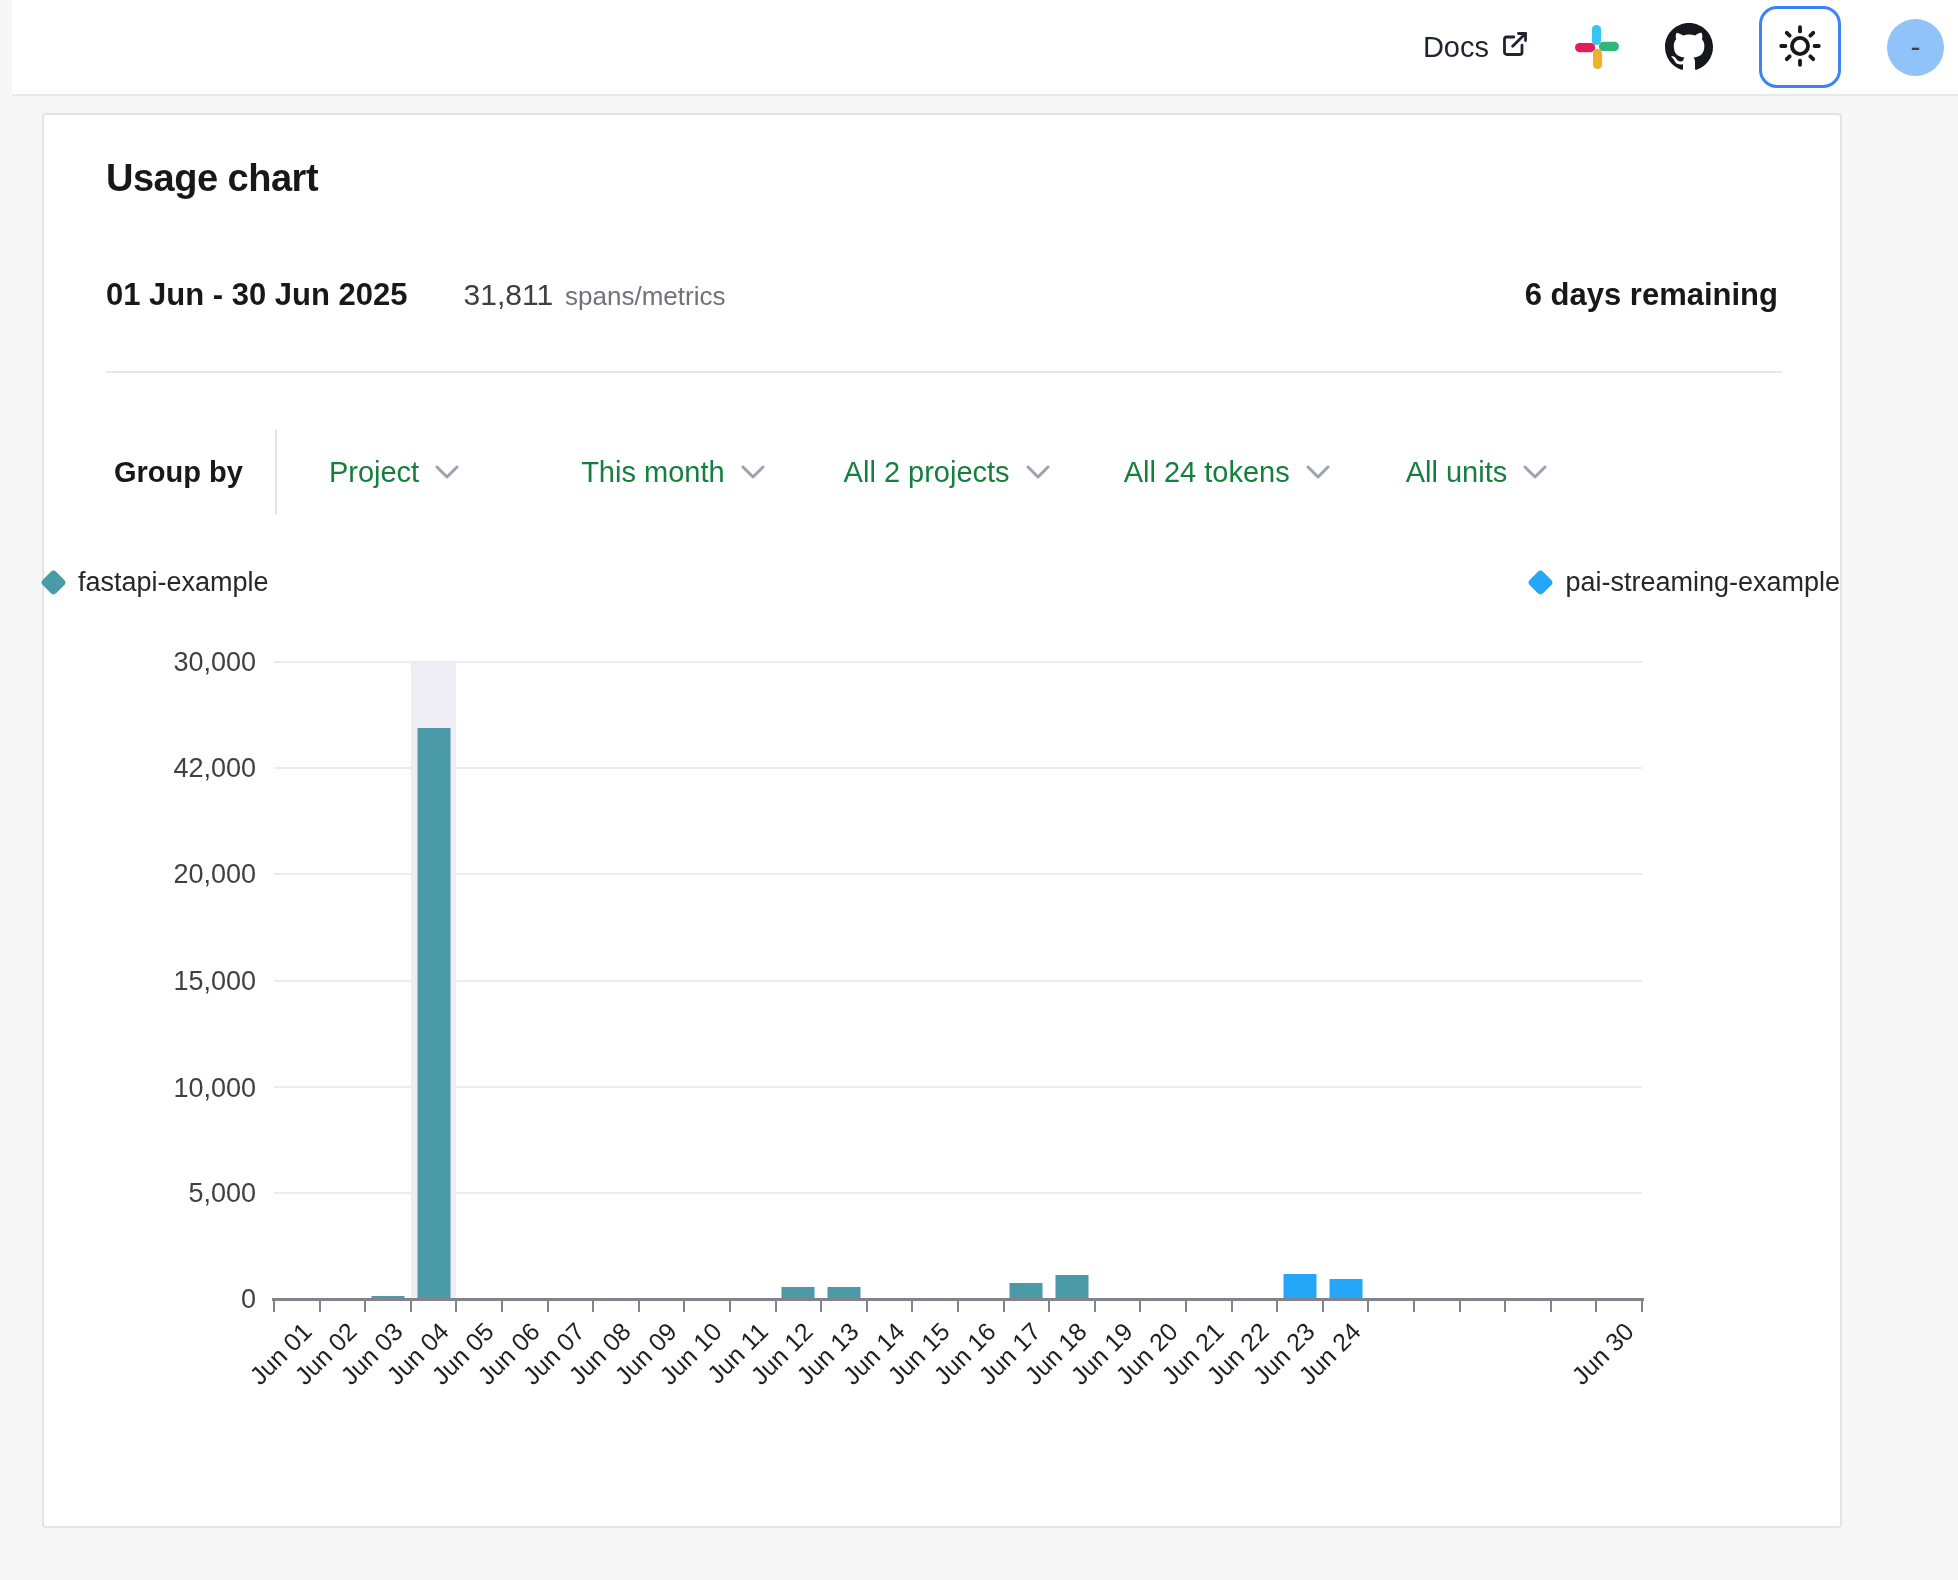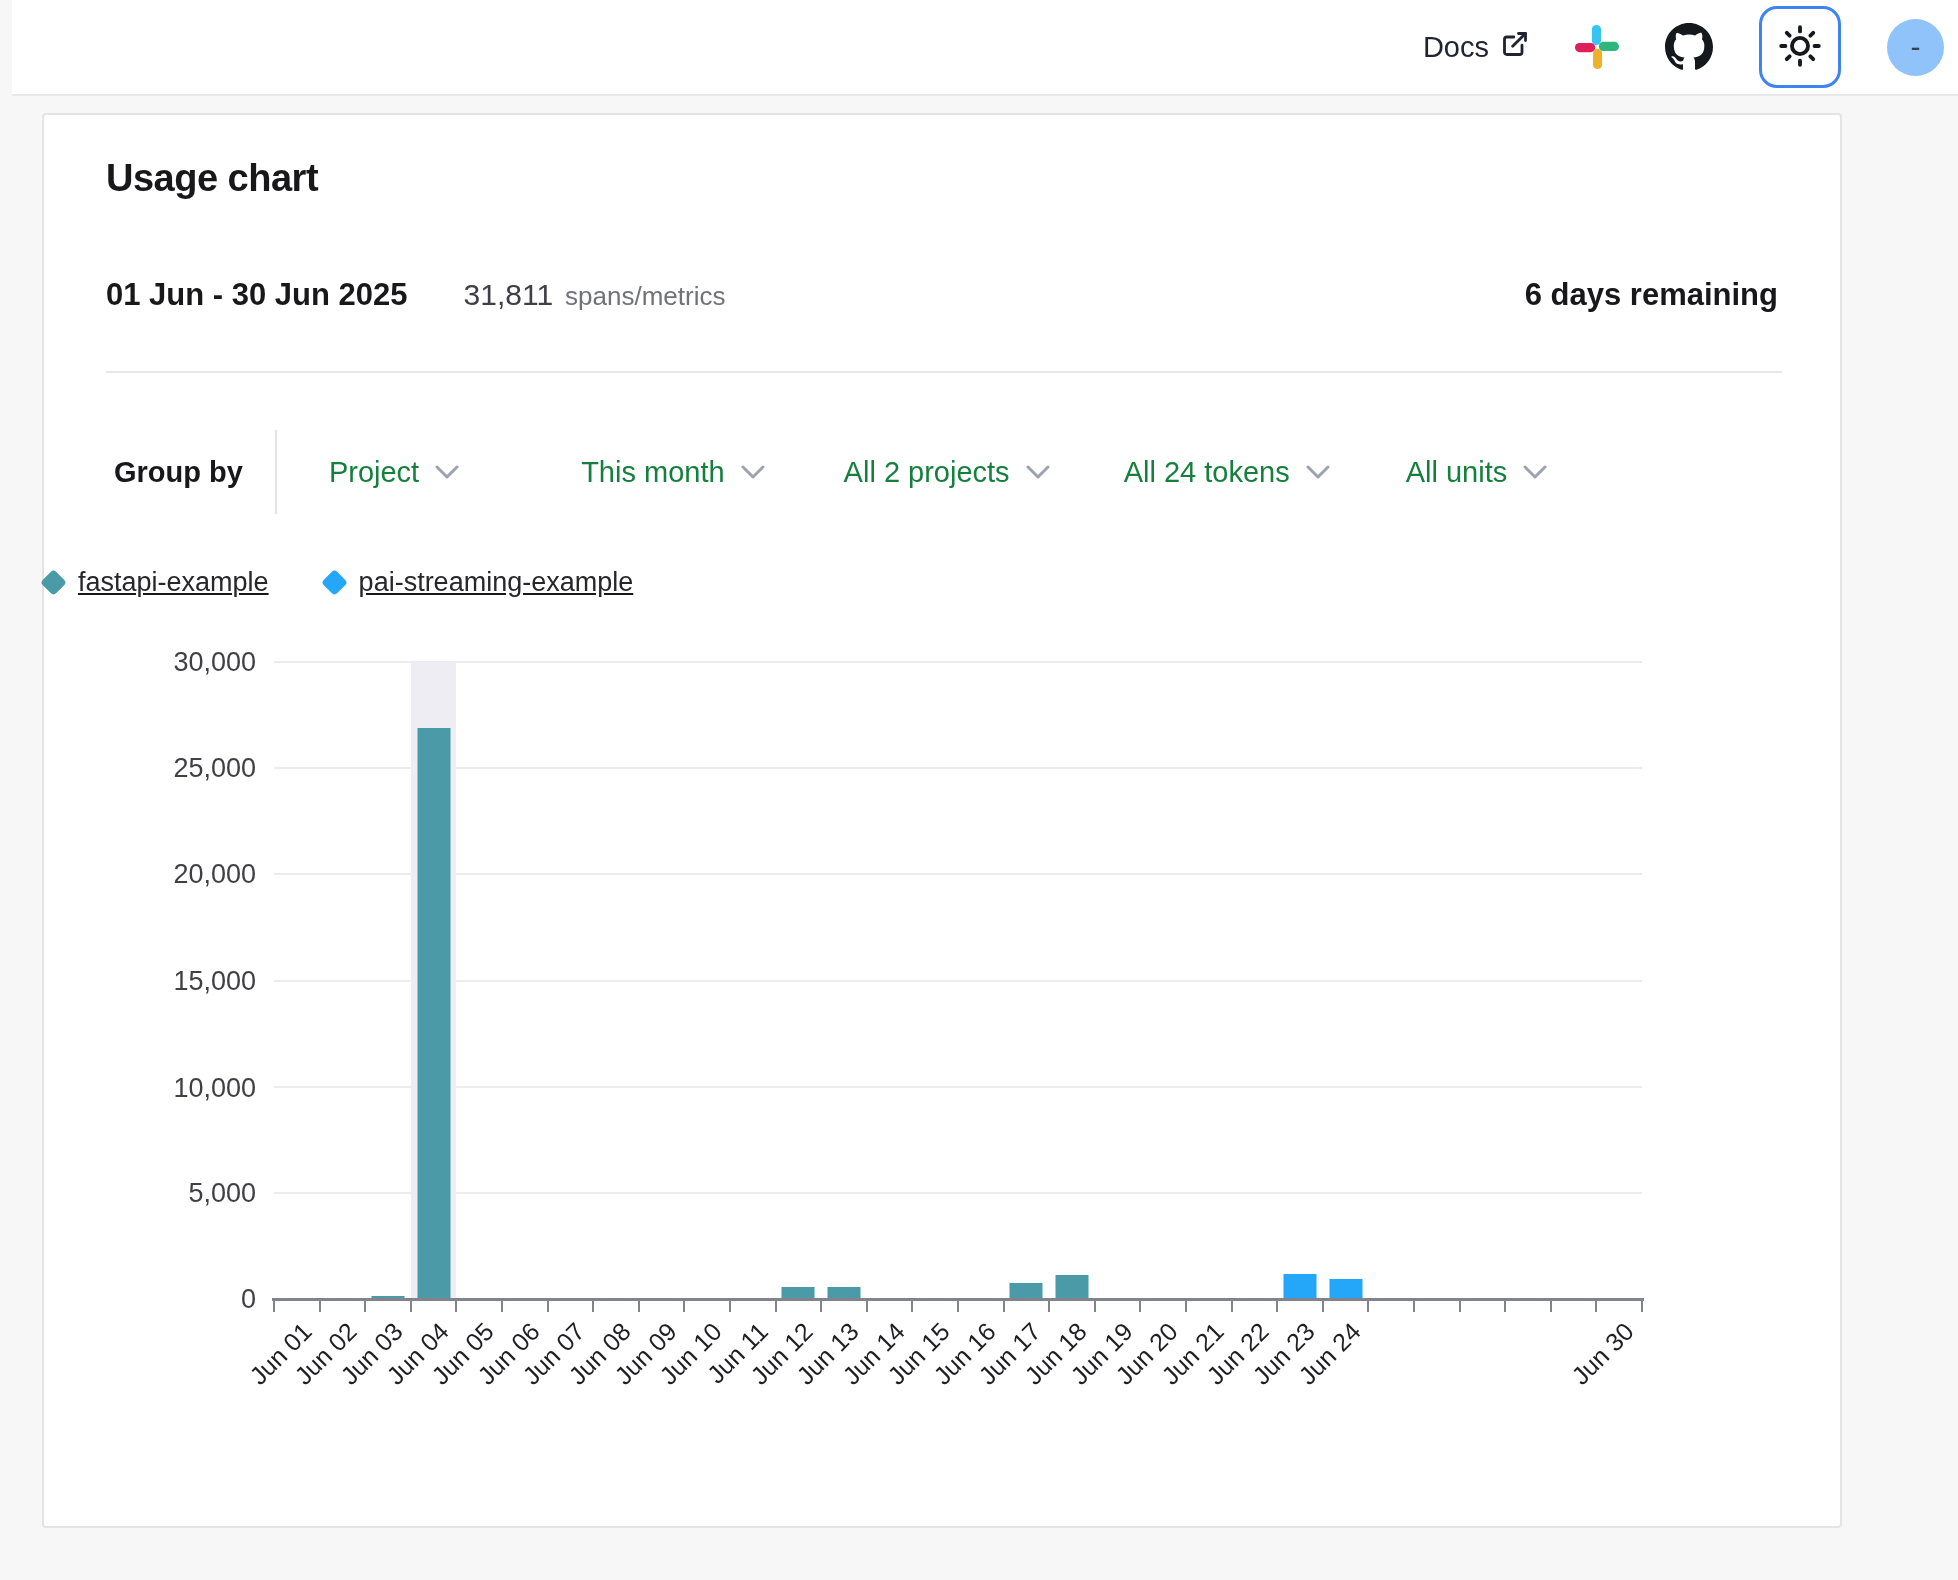--- a/index.html
+++ b/index.html
@@ -47,21 +47,21 @@
   .v-sep { width: 2px; height: 84px; background: #e4e4e7; margin: 0 0 0 32px; }
   .dropdown { display: flex; align-items: center; gap: 16px; cursor: pointer; }
   .dropdown .dd-label { font-size: 29px; color: #15803d; }
   .dd-project { margin-left: 52px; }
   .dd-month { margin-left: 122px; }
   .dd-projects { margin-left: 79px; text-align: center; }
   .dd-tokens { margin-left: 74px; }
   .dd-units { margin-left: 76px; }
   .chev { width: 24px; height: 14px; }
   
-  .legend { position: absolute; left: 0; top: 452px; width: 100%; display: flex; justify-content: flex-start; gap: 56px; text-decoration: underline; }
+  .legend { position: absolute; left: 0; top: 452px; width: 100%; display: flex; justify-content: space-between; gap: 56px; }
   .legend-item { display: flex; align-items: center; gap: 15px; cursor: pointer; }
   .legend-item .lbl { font-size: 27px; color: #27272a; }
   .diamond { width: 19px; height: 19px; border-radius: 4px; transform: rotate(45deg); flex: 0 0 auto; }
   
   .plot { position: absolute; left: 230px; top: 547px; width: 1368px; height: 637px; }
   .gridline { position: absolute; left: 0; width: 100%; height: 2px; background: #ebebf1; }
   .ylab { position: absolute; left: -166px; width: 148px; text-align: right; font-size: 27px; color: #3f3f46; }
   .axis-line { position: absolute; left: -2px; bottom: -2px; width: calc(100% + 4px); height: 3px; background: #83838d; }
   .tickmark { position: absolute; width: 2px; height: 11px; background: #83838d; bottom: -13px; }
   .band { position: absolute; top: 0; height: 100%; }
@@ -194,21 +194,21 @@
       <div class="ylab" style="top: 622px;">0</div>
       <div class="gridline" style="top: 529.833px;"></div>
       <div class="ylab" style="top: 515.833px;">5,000</div>
       <div class="gridline" style="top: 423.667px;"></div>
       <div class="ylab" style="top: 411px;">10,000</div>
       <div class="gridline" style="top: 317.5px;"></div>
       <div class="ylab" style="top: 303.5px;">15,000</div>
       <div class="gridline" style="top: 211.333px;"></div>
       <div class="ylab" style="top: 197.333px;">20,000</div>
       <div class="gridline" style="top: 105.167px;"></div>
-      <div class="ylab" style="top: 91.1667px;">25,000</div>
+      <div class="ylab" style="top: 91.1667px;">42,000</div>
       <div class="gridline" style="top: -1px;"></div>
       <div class="ylab" style="top: -15px;">30,000</div>
       <div class="band" style="left: 0px; width: 45.6px;">
         <div class="bar-stack"></div>
       </div>
       <div class="band" style="left: 45.6px; width: 45.6px;">
         <div class="bar-stack"></div>
       </div>
       <div class="band" style="left: 91.2px; width: 45.6px;">
         <div class="bar-stack">

